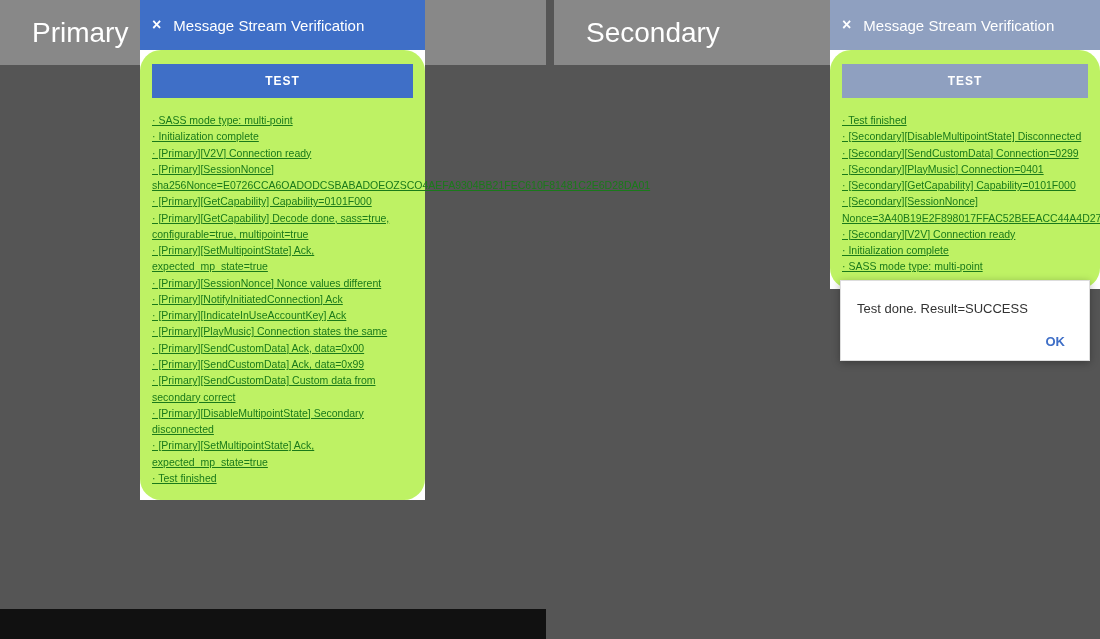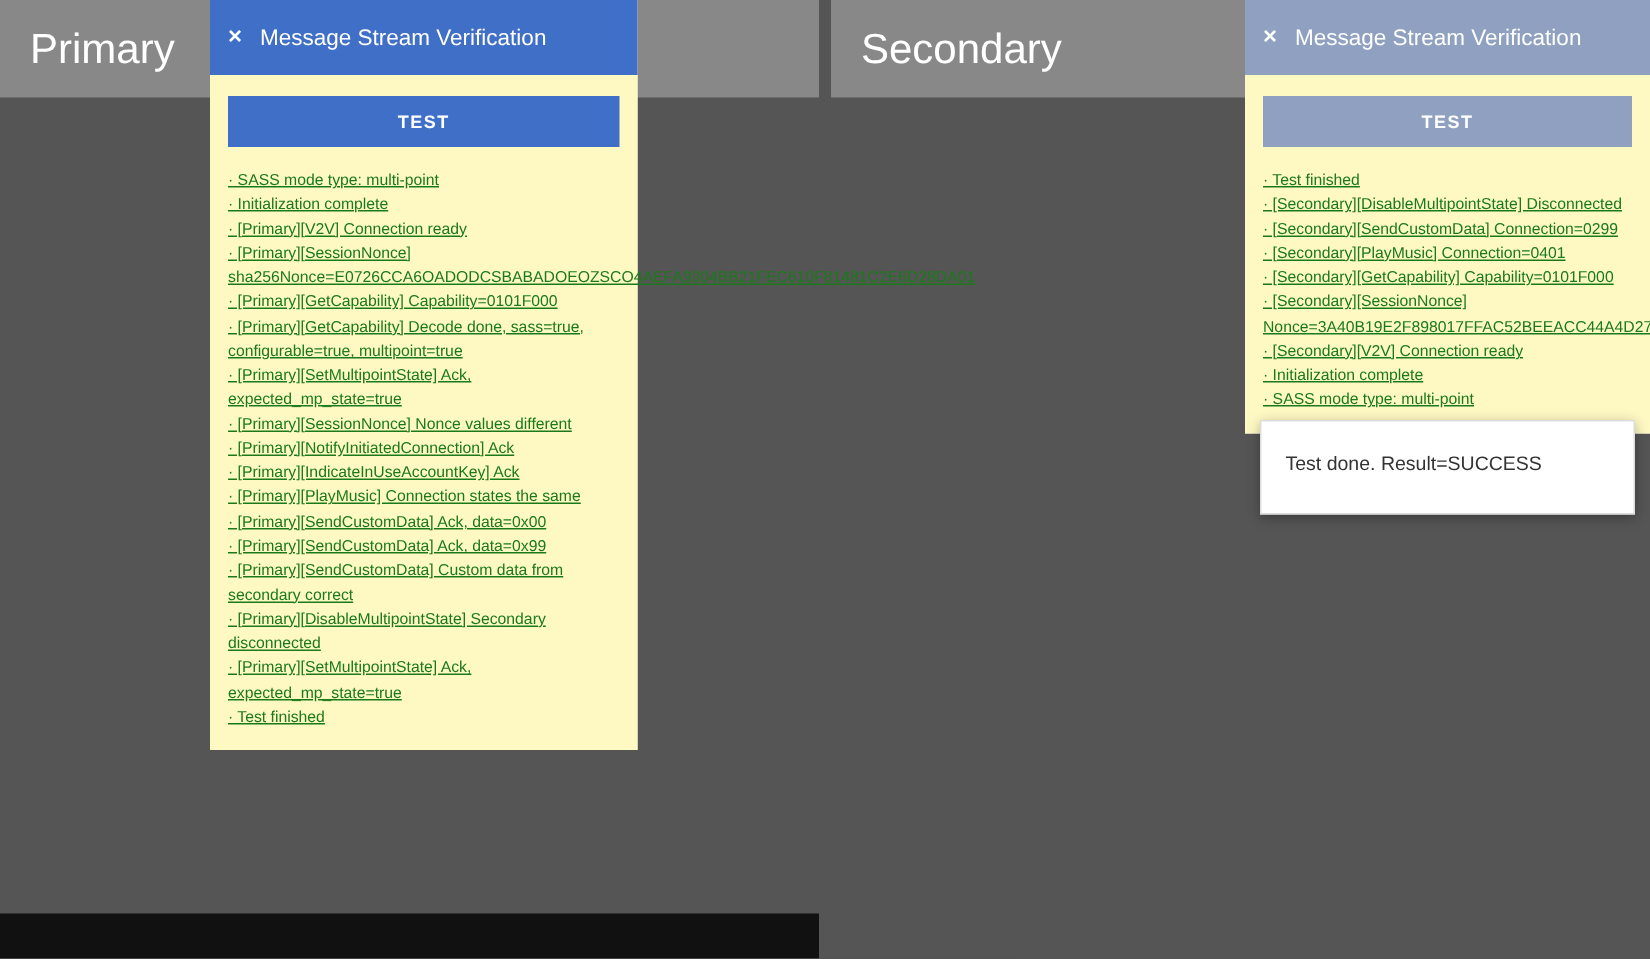--- a/index.html
+++ b/index.html
@@ -21,21 +21,21 @@
     }
 
     .panel-label {
       position: absolute;
       top: 0;
       left: 0;
       right: 0;
       height: 65px;
       display: flex;
       align-items: center;
-      padding-left: 20px;
+      padding-left: 32px;
       font-size: 28px;
       font-weight: 300;
       color: #fff;
       background: #888;
       z-index: 0;
     }
 
     .panel-divider {
       width: 8px;
       background: #555;
@@ -83,22 +83,23 @@
     }
 
     .dialog-title {
       color: #fff;
       font-size: 15px;
       font-weight: 500;
     }
 
     .dialog-body {
       padding: 14px 12px;
-      background: #fef9c3;
+      background: #bef264;
       flex: 1;
+      border-radius: 21px;
     }
 
     .test-btn {
       display: block;
       width: 100%;
       padding: 10px;
       background: #3f6fc7;
       color: #fff;
       text-align: center;
       font-size: 12px;
@@ -235,16 +236,19 @@
           <span class="line">· [Secondary][PlayMusic] Connection=0401</span>
           <span class="line">· [Secondary][GetCapability] Capability=0101F000</span>
           <span class="line">· [Secondary][SessionNonce] Nonce=3A40B19E2F898017FFAC52BEEACC44A4D27A59A3A8A3C69CF374457016BCC7FE</span>
           <span class="line">· [Secondary][V2V] Connection ready</span>
           <span class="line">· Initialization complete</span>
           <span class="line">· SASS mode type: multi-point</span>
         </div>
 
       <div class="success-overlay">
         <div class="success-text">Test done. Result=SUCCESS</div>
+        <div class="ok-btn">
+          <span>OK</span>
+        </div>
       </div>
     </div>
   </div>
 </div>
 
 </body></html>

